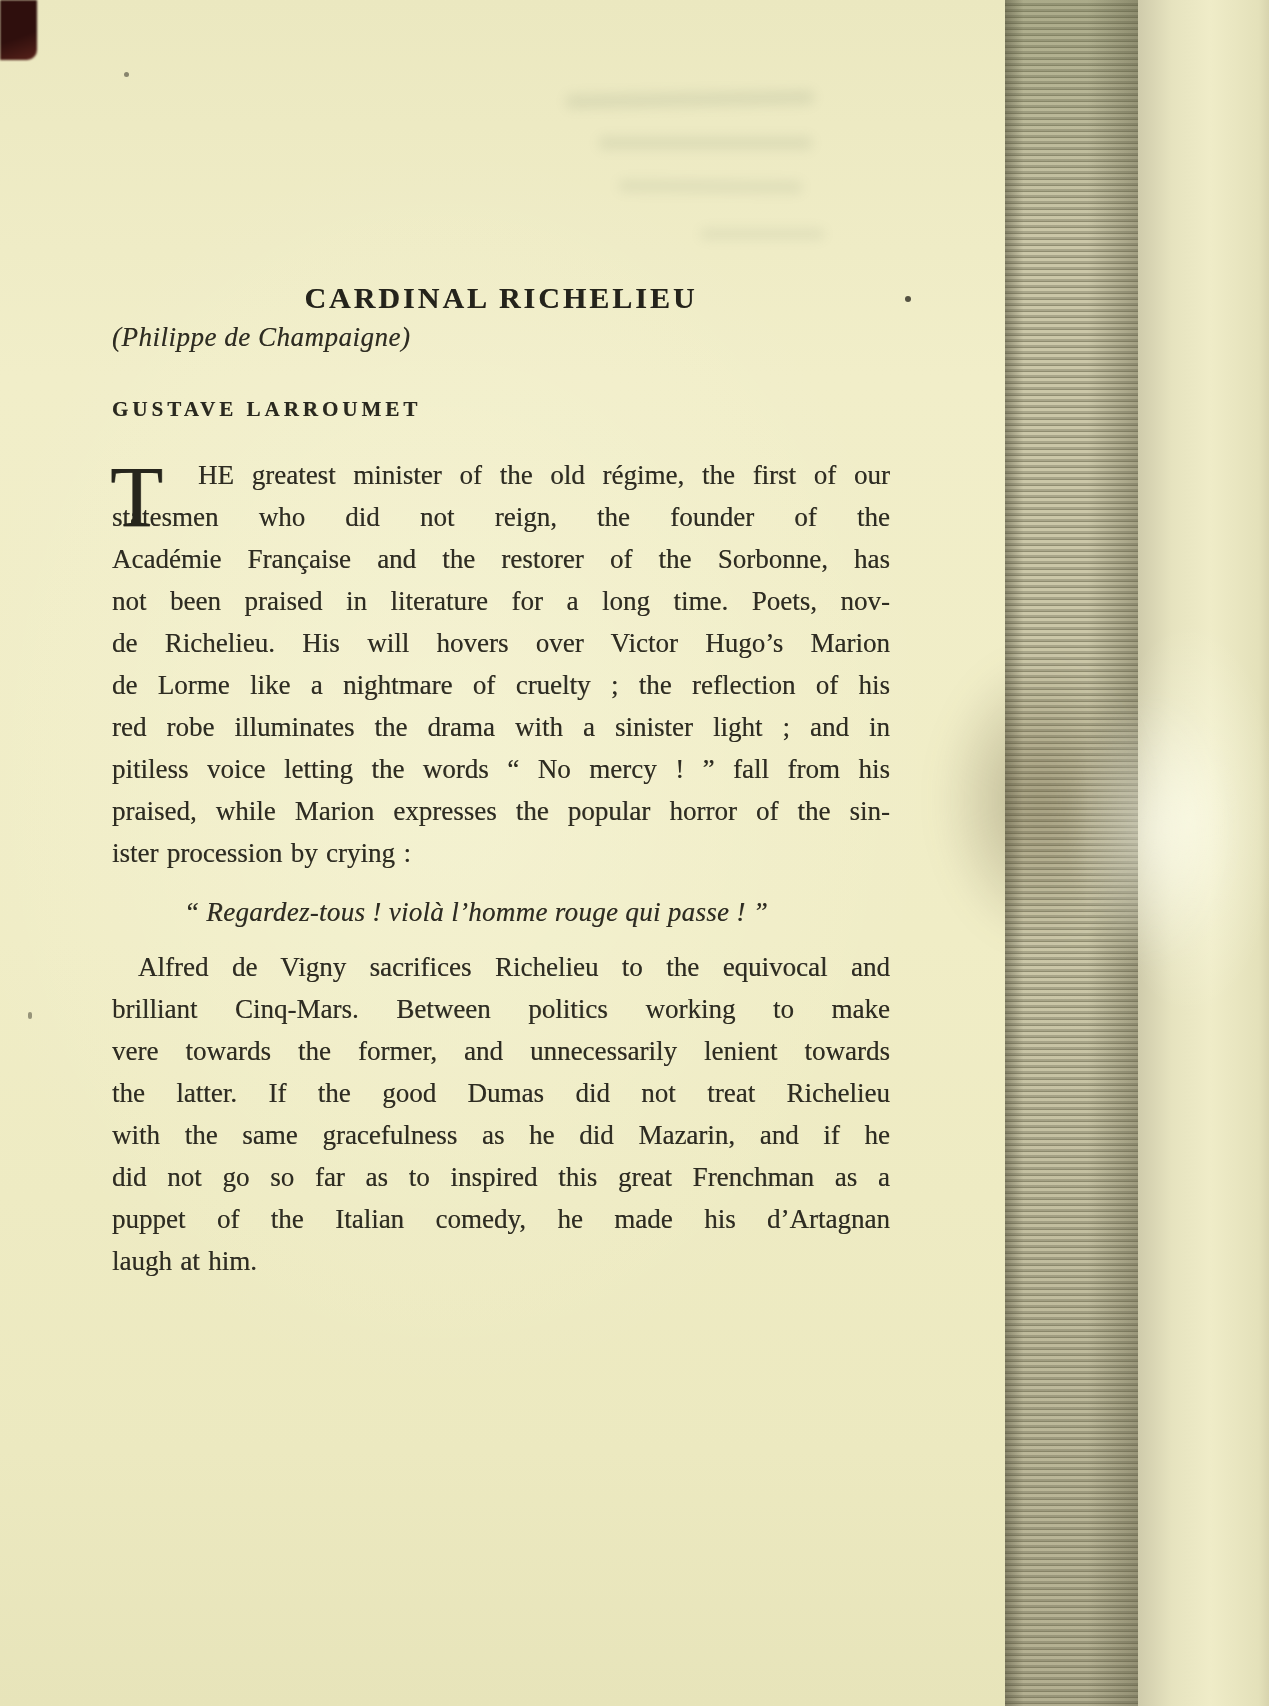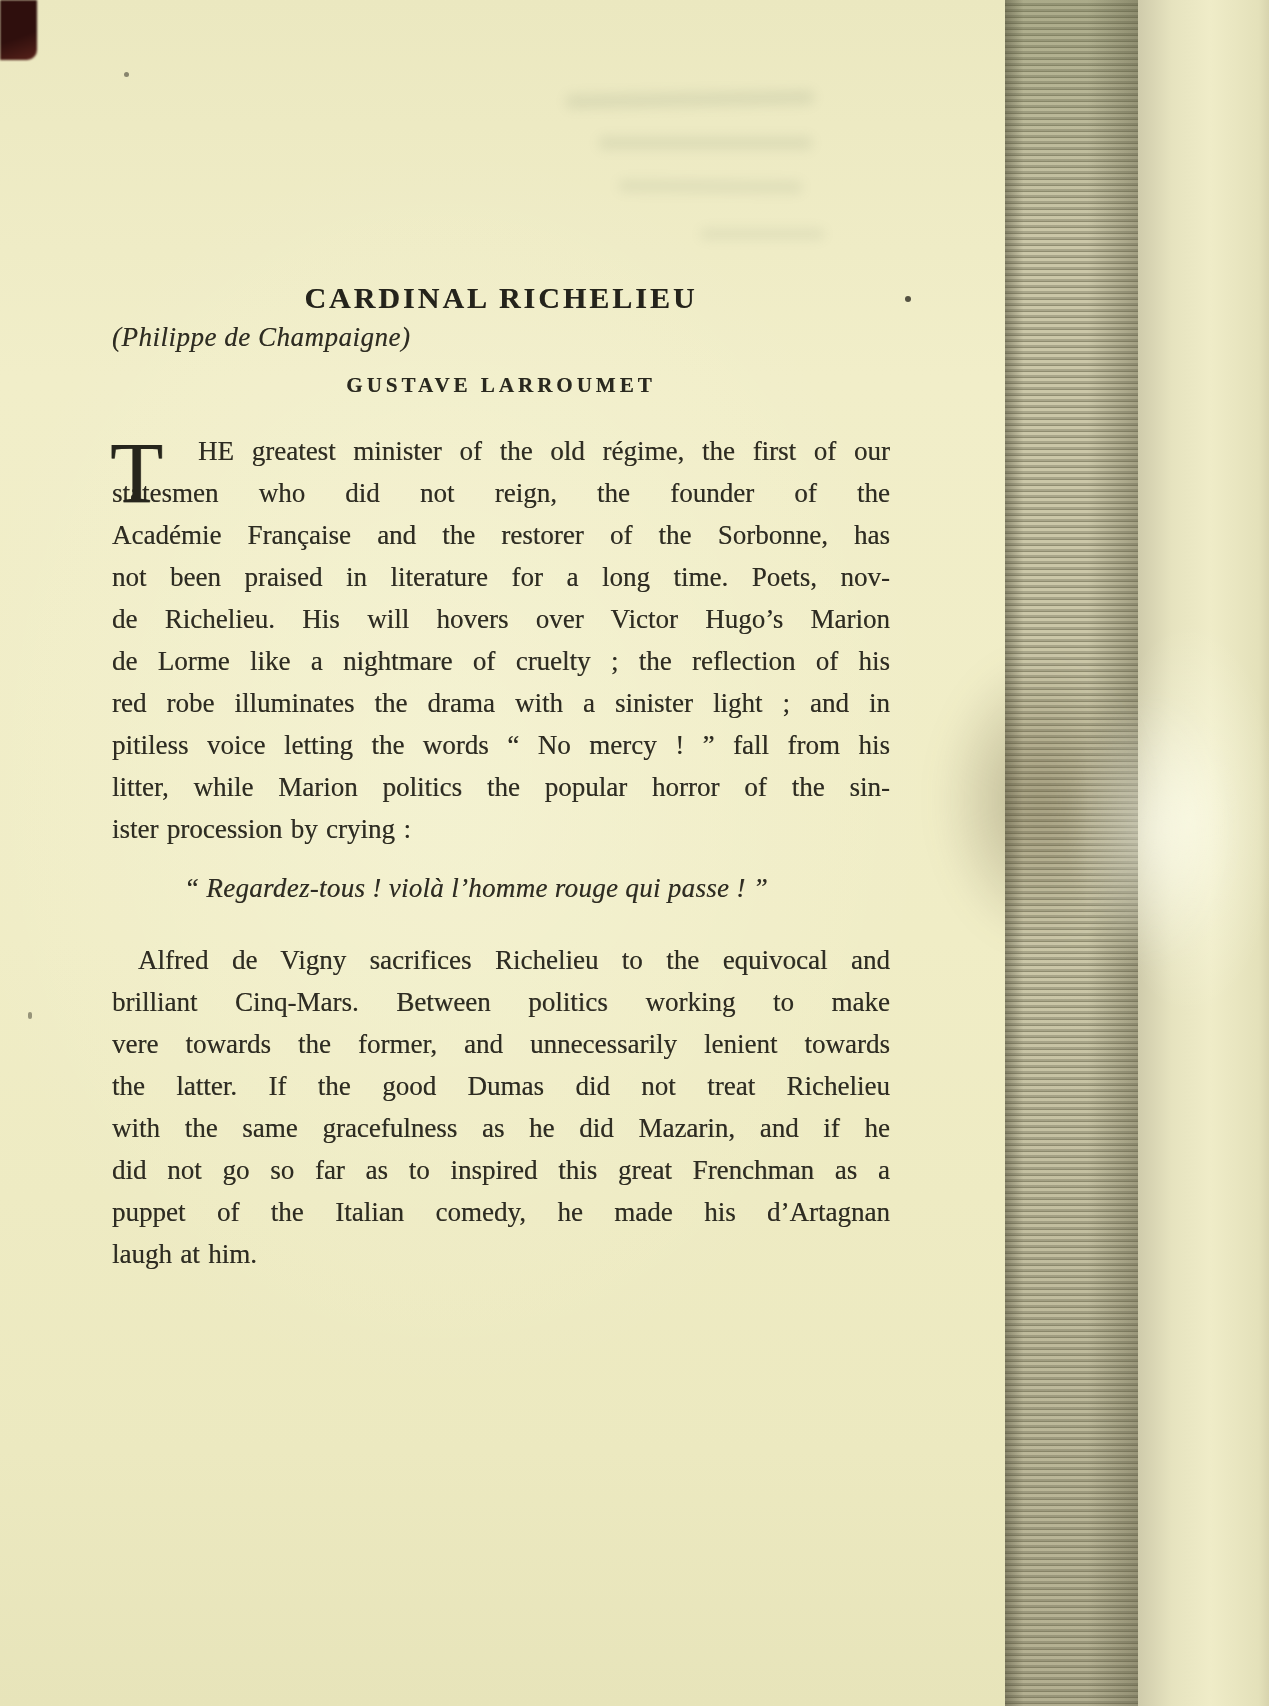--- a/index.html
+++ b/index.html
@@ -68,21 +68,21 @@
   }
   .title{
     margin-top:281px;text-align:center;
     font-size:30px;font-weight:bold;letter-spacing:3px;color:#24231b;
   }
   .subtitle{
     margin-top:7px;
     font-size:27px;font-style:italic;letter-spacing:.5px;
   }
   .author{
-    margin-top:20px;text-align:center;
+    margin-top:44px;
     font-size:21px;font-weight:bold;letter-spacing:4px;color:#2a291f;
   }
   .para{margin-top:32px;position:relative;font-size:27px;}
   .line{
     line-height:42px;
     text-align:justify;text-align-last:justify;
     word-spacing:.06em;
   }
   .line.last{text-align-last:left;}
   .it{}
@@ -91,21 +91,21 @@
     font-size:87px;line-height:78px;color:#26251c;
     text-shadow:0.5px 0 0 rgba(38,37,28,.6);
   }
   .para1 .line:nth-child(-n+2){padding-left:86px;}
   .quote{
     margin-top:17px;
     padding-left:72px;
     font-size:27px;font-style:italic;line-height:42px;
     letter-spacing:.3px;
   }
-  .para2{margin-top:30px;}
+  .para2{margin-top:13px;}
   .para2 .line:nth-child(1){text-indent:26px;}
 </style>
 </head>
 <body>
 
 <div class="page">
 
   <div class="edge-band"></div>
   <div class="edge-right-margin"></div>
   <div class="edge-smudge"></div>
@@ -129,21 +129,21 @@
     <div class="para para1">
       <span class="dropcap">T</span>
     <div class="line"><span>HE greatest minister of the old </span><span class="it">régime</span><span>, the first of our</span></div>
         <div class="line"><span>statesmen who did not reign, the founder of the</span></div>
         <div class="line"><span class="it">Académie Française</span><span> and the restorer of the Sorbonne, has</span></div>
         <div class="line"><span>not been praised in literature for a long time.  Poets, nov-</span></div>
         <div class="line"><span>de Richelieu.  His will hovers over Victor Hugo’s </span><span class="it">Marion</span></div>
         <div class="line"><span class="it">de Lorme</span><span> like a nightmare of cruelty ; the reflection of his</span></div>
         <div class="line"><span>red robe illuminates the drama with a sinister light ; and in</span></div>
         <div class="line"><span>pitiless voice letting the words “ No mercy ! ” fall from his</span></div>
-        <div class="line"><span>litter, while Marion politics the popular horror of the sin-</span></div>
+        <div class="line"><span>praised, while Marion expresses the popular horror of the sin-</span></div>
         <div class="line last"><span>ister procession by crying :</span></div>
       </div>
 
     <div class="quote">“ Regardez-tous ! violà l’homme rouge qui passe ! ”</div>
 
     <div class="para para2">
         <div class="line"><span>Alfred de Vigny sacrifices Richelieu to the equivocal and</span></div>
         <div class="line"><span>brilliant Cinq-Mars.  Between politics working to make</span></div>
         <div class="line"><span>vere towards the former, and unnecessarily lenient towards</span></div>
         <div class="line"><span>the latter.  If the good Dumas did not treat Richelieu</span></div>

